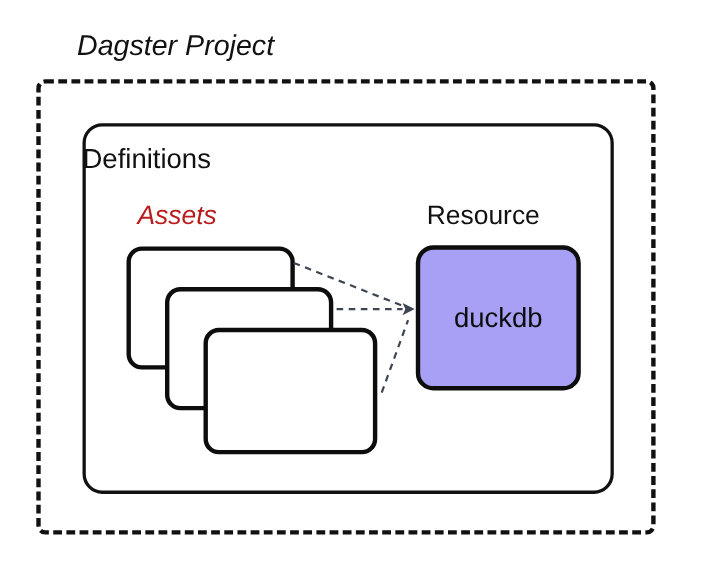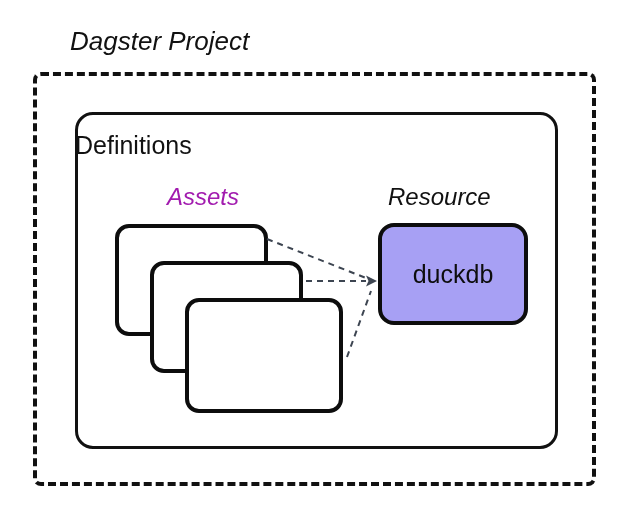--- a/index.html
+++ b/index.html
@@ -58,30 +58,28 @@
     font-weight: 400;
     color: #111111;
   }
   .assets-label {
     position: absolute;
     left: 125px;
     top: 183px;
     font-size: 24px;
     font-style: italic;
     font-weight: 500;
-    color: #a21caf;
+    color: #b91c1c;
     white-space: nowrap;
-    margin-left: 42px;
   }
   .resource-label {
     position: absolute;
     left: 388px;
     top: 183px;
     font-size: 24px;
-    font-style: italic;
     font-weight: 500;
     color: #111111;
     white-space: nowrap;
   }
   .asset-card {
     position: absolute;
     box-sizing: border-box;
     width: 153px;
     height: 112px;
     background: #ffffff;
@@ -89,21 +87,21 @@
     border-radius: 14px;
   }
   .asset-card-1 { left: 115px; top: 224px; z-index: 1; }
   .asset-card-2 { left: 150px; top: 261px; z-index: 2; }
   .asset-card-3 { left: 185px; top: 298px; z-index: 3; width: 158px; height: 115px; }
   .resource-node {
     position: absolute;
     left: 378px;
     top: 223px;
     width: 150px;
-    height: 102px;
+    height: 132px;
     box-sizing: border-box;
     background: #a7a0f4;
     border: 4px solid #0d0d0d;
     border-radius: 16px;
     display: flex;
     align-items: center;
     justify-content: center;
     z-index: 2;
   }
   .resource-node-label {

